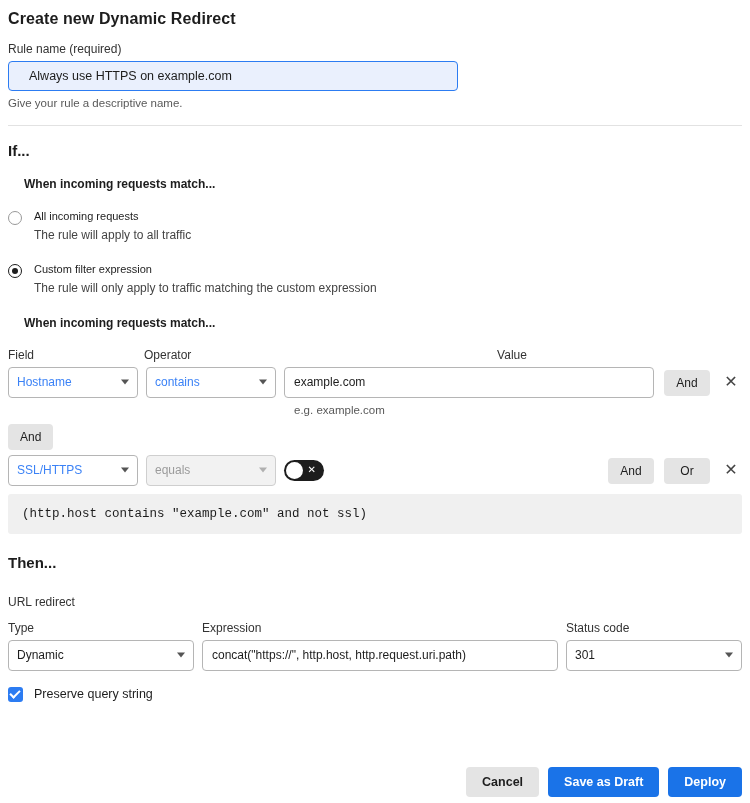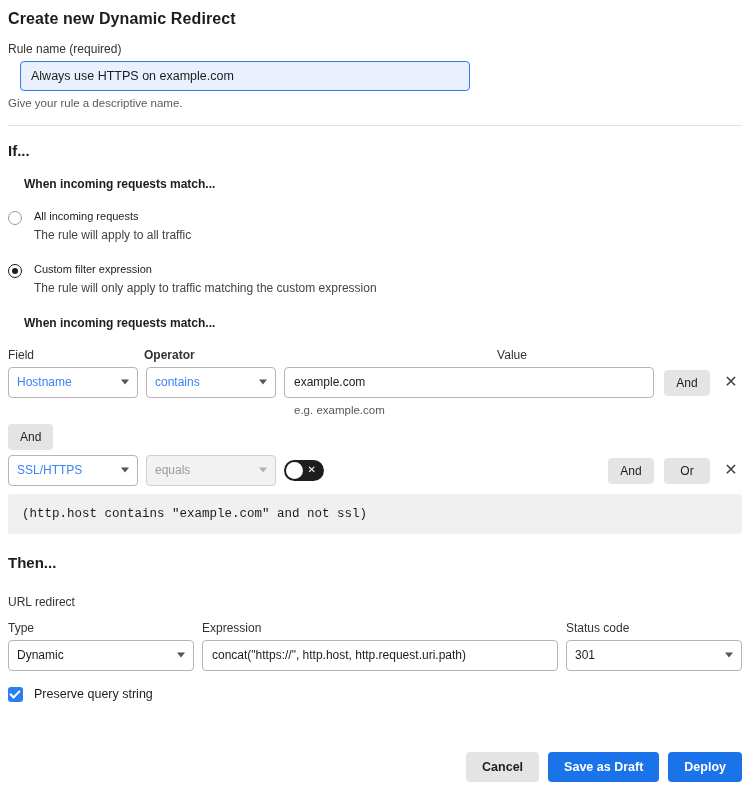--- a/index.html
+++ b/index.html
@@ -33,26 +33,25 @@
     font-size: 12px;
     color: #333;
     margin-bottom: 5px;
   }
   .rule-name-input {
     width: 450px;
     height: 30px;
     border: 1px solid #2c7cf2;
     border-radius: 4px;
     background: #eaf0fd;
-    padding: 0 10px;
+    padding: 0 20px;
     font-family: "Liberation Sans", sans-serif;
     font-size: 12.5px;
     color: #1d1d1d;
     outline: none;
-    margin-left: 12px;
   }
   .helper-text {
     font-size: 11.5px;
     color: #595959;
     margin-top: 6px;
   }
   .divider {
     border: none;
     border-top: 1px solid #e2e2e2;
     margin: 16px 0 0 0;
@@ -98,21 +97,21 @@
   .radio-desc { font-size: 12px; color: #444; margin-top: 2px; }
 
   
   .col-headers {
     display: flex;
     margin-top: 18px;
     font-size: 12px;
     color: #333;
   }
   .ch-field { width: 136px; }
-  .ch-operator { width: 138px; font-weight: bold; }
+  .ch-operator { width: 138px; }
   .ch-value { flex: 1; text-align: center; }
 
   .cond-row {
     display: flex;
     align-items: flex-start;
     margin-top: 5px;
   }
   .select {
     width: 130px;
     height: 31px;
@@ -313,21 +312,21 @@
     width: 4px; height: 8px;
     border: solid #fff;
     border-width: 0 2px 2px 0;
     transform: rotate(45deg);
   }
   .checkbox-label { font-size: 12.5px; }
 
   .footer {
     position: absolute;
     right: 8px;
-    bottom: 21px;
+    bottom: 6px;
     display: flex;
     gap: 9px;
   }
   .btn {
     height: 30px;
     border-radius: 4px;
     border: none;
     font-family: "Liberation Sans", sans-serif;
     font-size: 12.5px;
     font-weight: bold;

